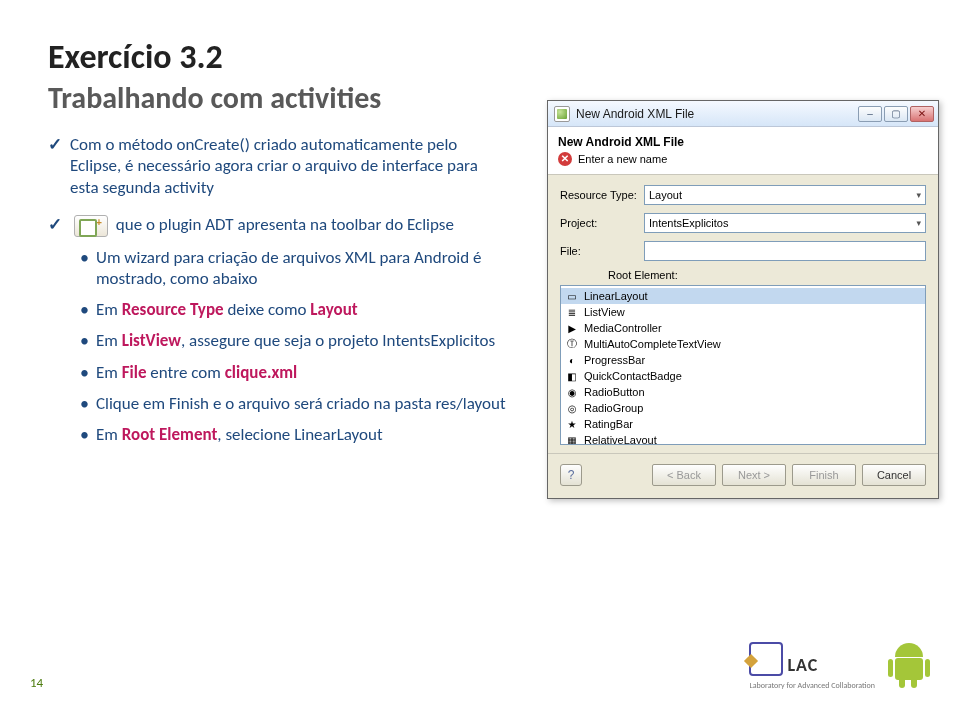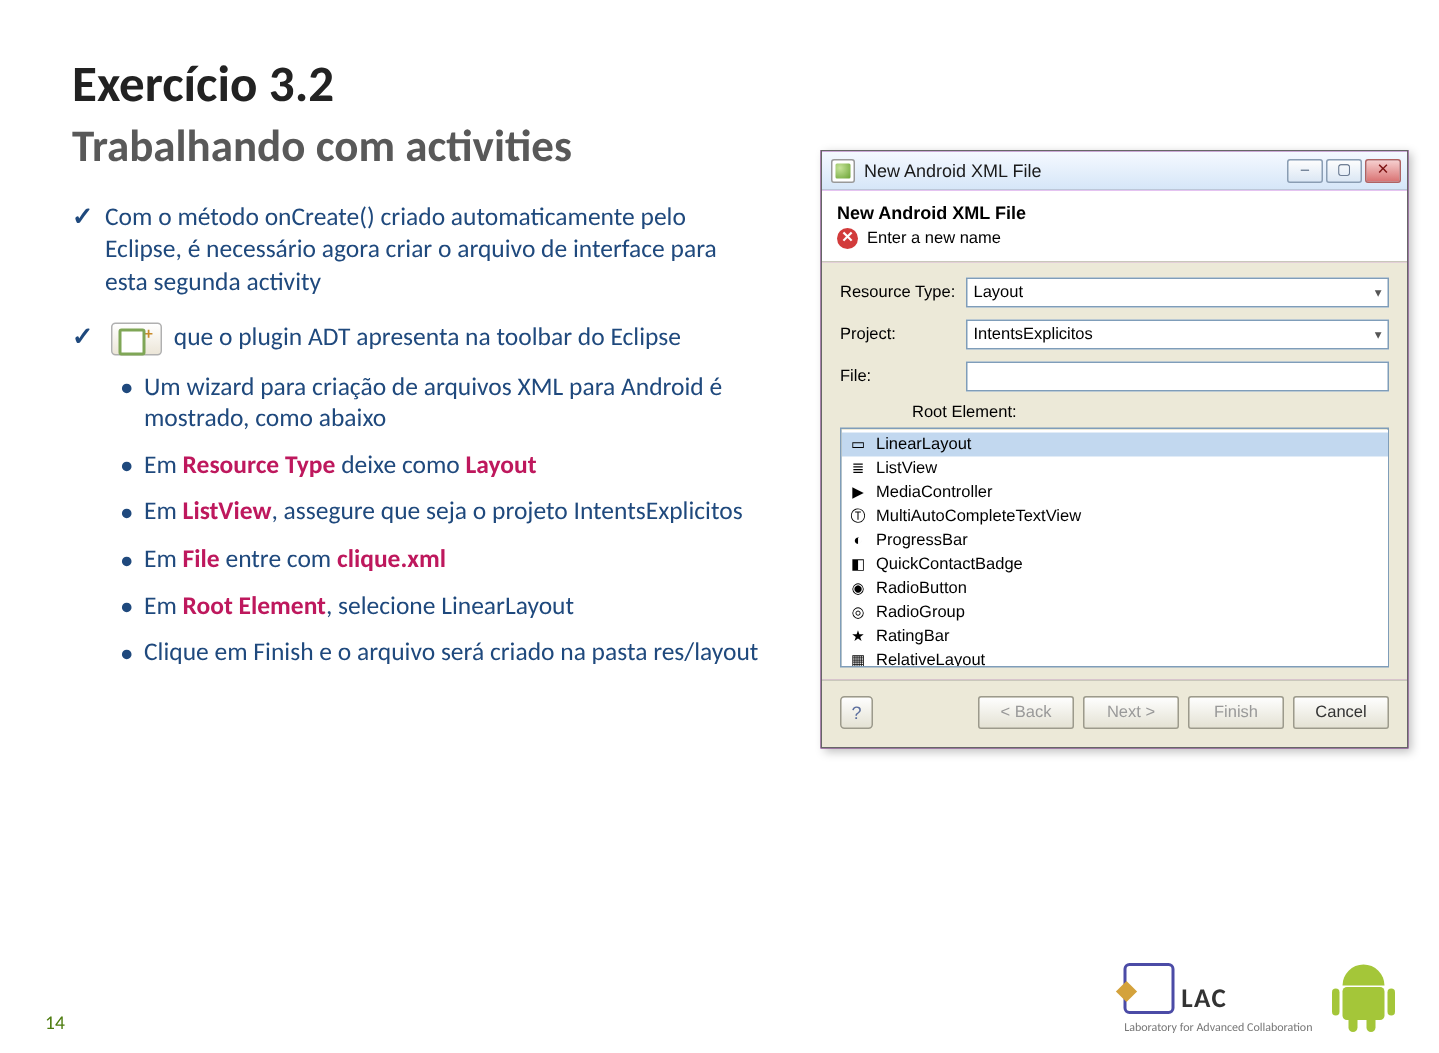--- a/index.html
+++ b/index.html
@@ -319,22 +319,22 @@
         <span>Com o  método onCreate() criado automaticamente pelo Eclipse, é necessário agora criar o arquivo de interface para esta segunda activity</span>
       </li>
       <li>
         <span class="icon-inline"><span class="icon-plus">+</span></span>
         <span>que o plugin ADT apresenta na toolbar do Eclipse</span>
         <ul class="sub" id="sub-list">
             <li>Um wizard para criação de arquivos XML para Android é mostrado, como abaixo</li>
             <li>Em <strong>Resource Type</strong> deixe como <strong>Layout</strong></li>
             <li>Em <strong>ListView</strong>, assegure que seja o projeto IntentsExplicitos</li>
             <li>Em <strong>File</strong> entre com <strong>clique.xml</strong></li>
+            <li>Clique em Finish e o arquivo será criado na pasta res/layout</li>
             <li>Em <strong>Root Element</strong>, selecione LinearLayout</li>
-            <li>Clique em Finish e o arquivo será criado na pasta res/layout</li>
           </ul>
       </li>
     </ul>
   </div>
 
   <div class="dialog">
     <div class="titlebar">
       <span class="win-icon"></span>
       <span class="win-title">New Android XML File</span>
       <div class="win-btns">

